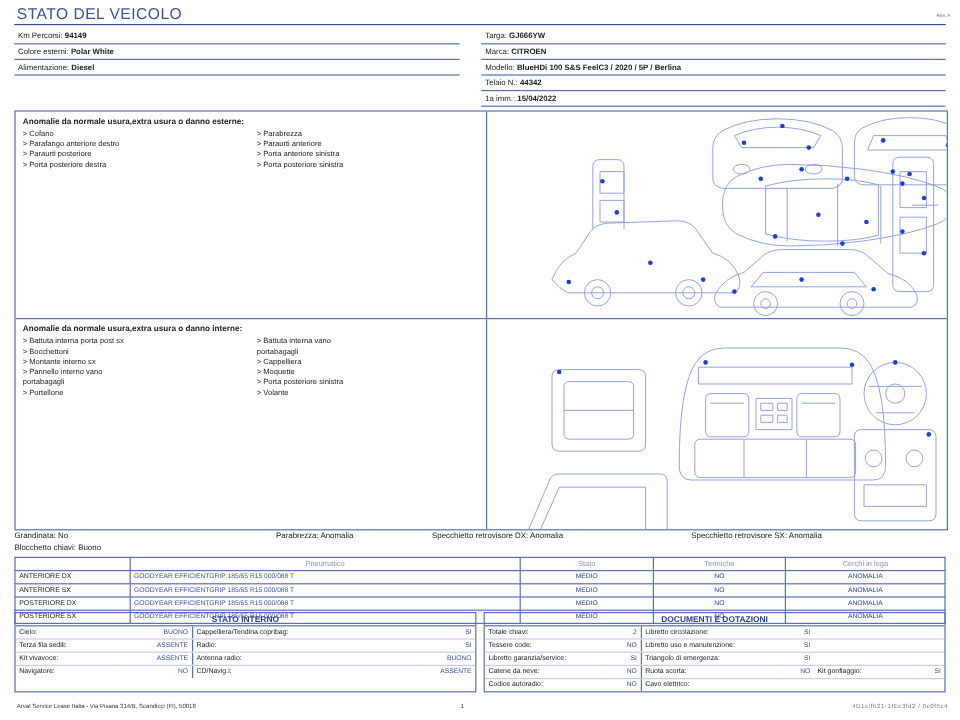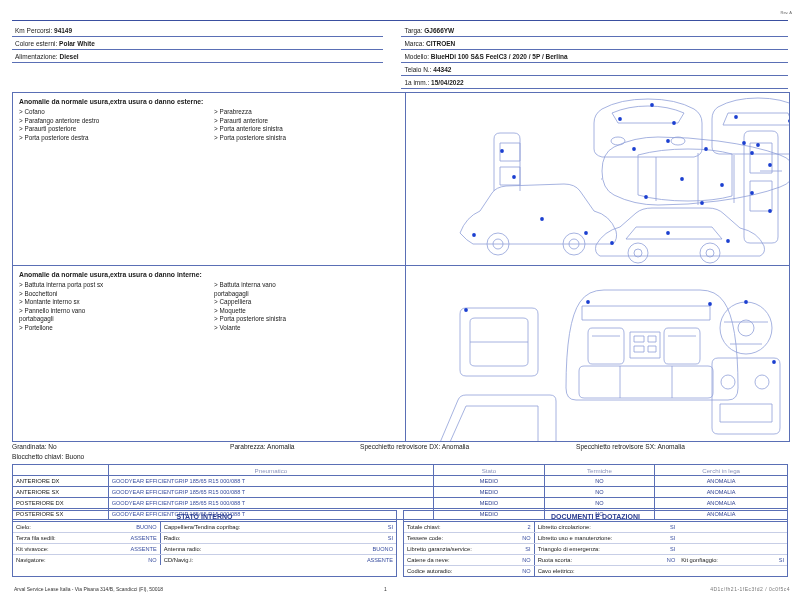--- a/index.html
+++ b/index.html
@@ -138,20 +138,21 @@
     font-size:19px;color:#b9bfcf;font-weight:bold;letter-spacing:-.5px;
     font-family:"Liberation Sans", sans-serif;
   }
   .watermark .dot{color:#cfd4e0;}
 </style>
 </head>
 <body>
 
 <div class="page">
 
+  <div class="doc-title">STATO DEL VEICOLO</div>
   <div class="rev">Rev. A</div>
   <div class="title-rule"></div>
 
   <div class="info">
     <table>
       <tbody>
           <tr>
         <td class="lbl colL">
           <span class="k">Km Percorsi:</span>
           <span class="v">94149</span>

